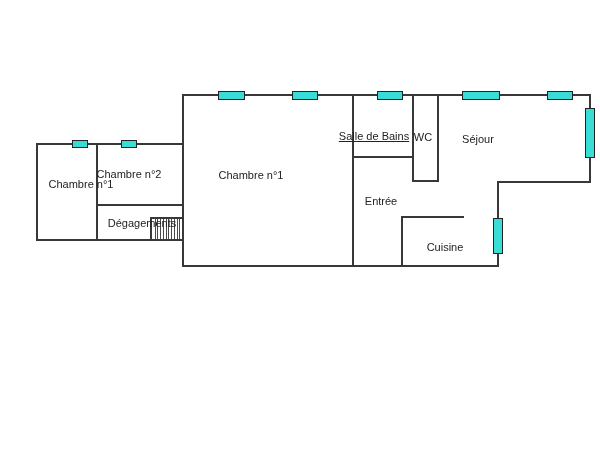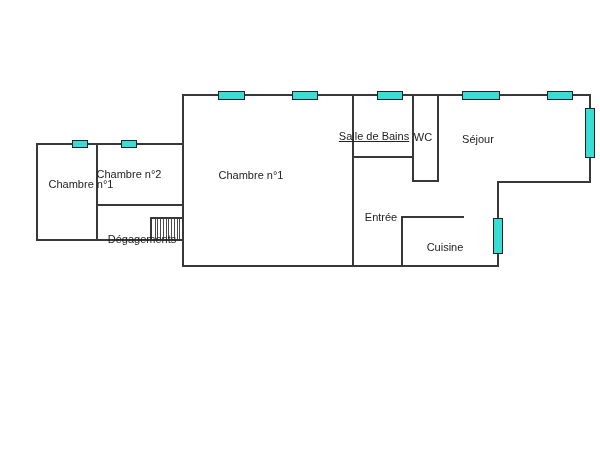--- a/index.html
+++ b/index.html
@@ -94,20 +94,20 @@
       <div class="window" style="left: 377px; top: 91px; width: 26px; height: 9px;"></div>
       <div class="window" style="left: 462px; top: 91px; width: 38px; height: 9px;"></div>
       <div class="window" style="left: 547px; top: 91px; width: 26px; height: 9px;"></div>
       <div class="window" style="left: 72px; top: 140px; width: 16px; height: 8px;"></div>
       <div class="window" style="left: 121px; top: 140px; width: 16px; height: 8px;"></div>
       <div class="window" style="left: 585px; top: 108px; width: 10px; height: 50px;"></div>
       <div class="window" style="left: 493px; top: 218px; width: 10px; height: 36px;"></div>
       <div class="room-label" style="left: 81px; top: 184px;">Chambre n°1</div>
       <div class="room-label" style="left: 129px; top: 174px;">Chambre n°2</div>
       <div class="room-label" style="left: 251px; top: 175px;">Chambre n°1</div>
-      <div class="room-label" style="left: 142px; top: 223px; margin-top: 16px;">Dégagements</div>
+      <div class="room-label" style="left: 142px; top: 223px;">Dégagements</div>
       <div class="room-label" style="left: 374px; top: 136px; text-decoration: underline;">Salle de Bains</div>
       <div class="room-label" style="left: 423px; top: 137px;">WC</div>
       <div class="room-label" style="left: 478px; top: 139px;">Séjour</div>
-      <div class="room-label" style="left: 381px; top: 217px;">Entrée</div>
+      <div class="room-label" style="left: 381px; top: 201px;">Entrée</div>
       <div class="room-label" style="left: 445px; top: 247px;">Cuisine</div>
     </div>
 </div>
 
 </body></html>

